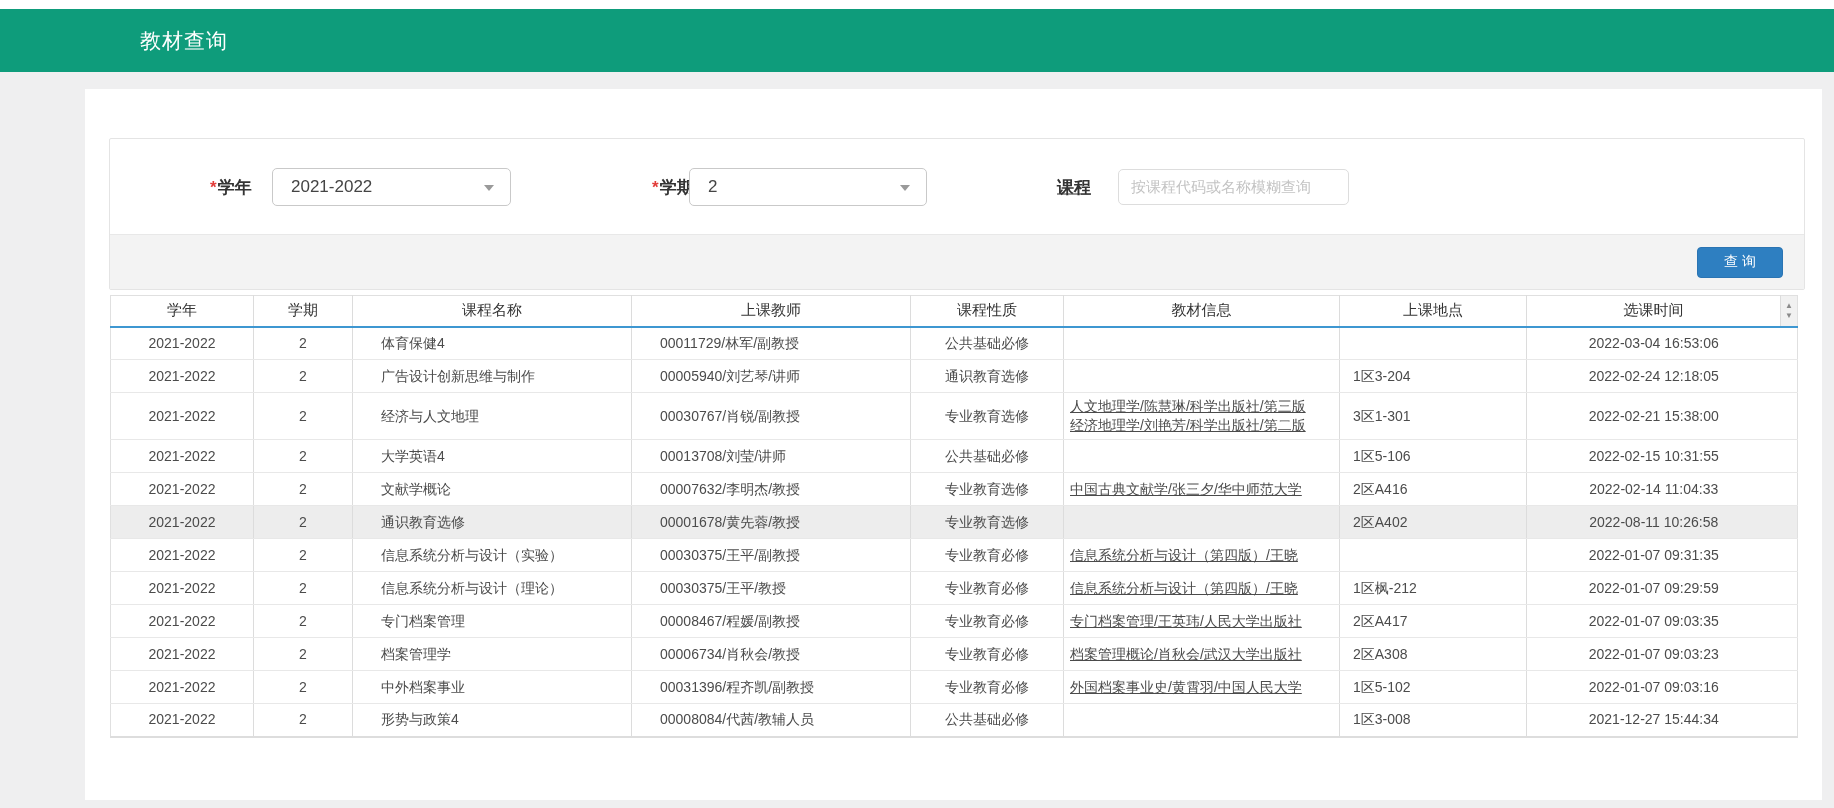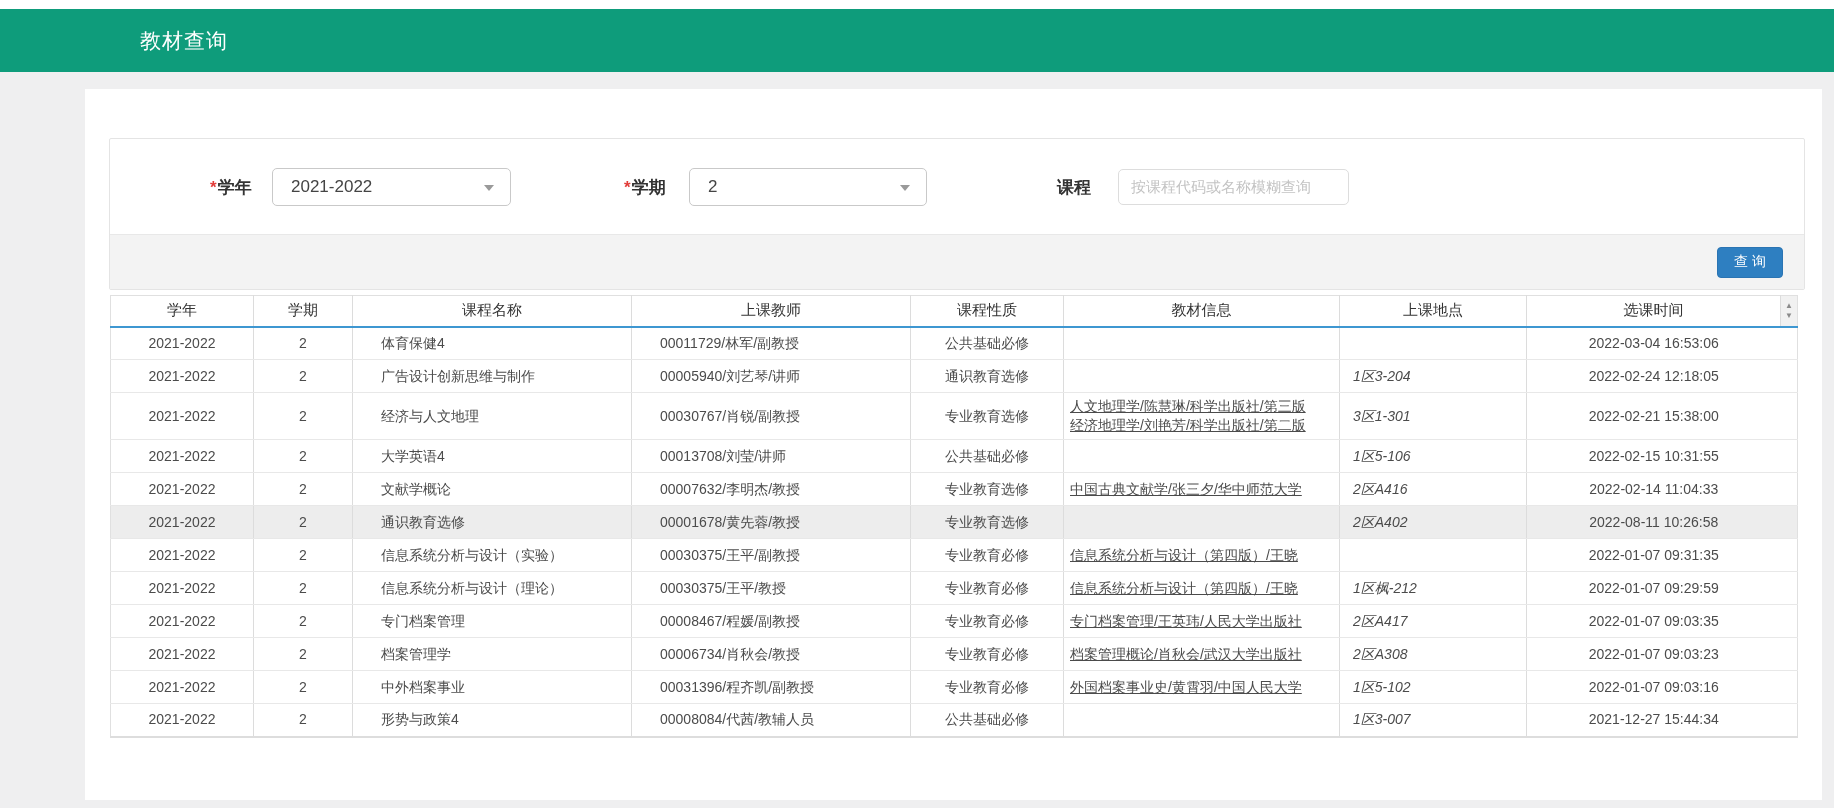--- a/index.html
+++ b/index.html
@@ -25,23 +25,23 @@
   .filter-box {
     position: absolute; left: 24px; top: 37px; width: 1696px; height: 152px;
     border: 1px solid #e4e4e4; background: #ffffff; border-radius: 2px; margin-top: 12px;
   }
   .filter-row { position: relative; height: 95px; }
   .f-item { position: absolute; top: 50%; transform: translateY(-50%); }
   .f-label { font-size: 17px; font-weight: bold; color: #333; white-space: nowrap; }
   .f-label .req { color: #e23c39; margin-right: 1px; font-weight: bold; }
   .lbl-year { left: 100px; }
   .sel-year { left: 162px; width: 239px; }
-  .lbl-term { left: 514px; text-align: right; }
+  .lbl-term { left: 542px; text-align: right; }
   .sel-term { left: 579px; width: 238px; }
-  .lbl-course { left: 947px; }
+  .lbl-course { left: 947px; text-decoration: underline; }
   .inp-course { left: 1008px; }
 
   .select {
     height: 38px; border: 1px solid #c9c9c9; border-radius: 5px; background: #fff;
     display: flex; align-items: center; padding: 0 30px 0 18px;
     font-size: 17px; color: #444; cursor: pointer; position: absolute;
   }
   .select .caret {
     position: absolute; right: 16px; top: 50%; margin-top: -2px;
     width: 0; height: 0; border-left: 5px solid transparent;
@@ -54,21 +54,21 @@
     font-family: "Liberation Sans", sans-serif;
   }
   .textinput::placeholder { color: #c3c3c3; }
 
   .filter-footer {
     position: absolute; left: 0; right: 0; top: 95px; bottom: 0;
     background: #f3f3f3; border-top: 1px solid #e8e8e8;
     display: flex; justify-content: flex-end; align-items: center; padding-right: 21px;
   }
   .btn-query {
-    width: 66px; height: 31px; background: #2E7FC1; border: 1px solid #2a74b3;
+    width: 86px; height: 31px; background: #2E7FC1; border: 1px solid #2a74b3;
     border-radius: 4px; color: #fff; font-size: 14px; cursor: pointer;
     font-family: "Liberation Sans", sans-serif;
   }
 
   
   .table-wrap { position: absolute; left: 25px; top: 206px; width: 1687px; }
   table {
     width: 1687px; table-layout: fixed; border-collapse: collapse;
     border: 1px solid #e0e0e0; border-bottom: 2px solid #ddd;
   }
@@ -82,21 +82,21 @@
     font-size: 14px; color: #4b4b4b; height: 33px;
     padding: 4px 0; line-height: 19px;
     border-left: 1px solid #dcdcdc; border-bottom: 1px solid #e8e8e8;
     white-space: nowrap; overflow: hidden; background: transparent;
   }
   td:first-child { border-left: none; }
   tr.hl td { background: #ededed; }
   .al-c { text-align: center; }
   .al-l { text-align: left; }
   .pad28 { padding-left: 28px; margin-top: 32px; }
-  .pad13 { padding-left: 13px; font-style: italic; }
+  .pad13 { padding-left: 13px; }
   .pad6 { padding-left: 6px; text-decoration: underline; }
   .tbline { white-space: nowrap; overflow: hidden; line-height: 19px; }
   th.sb { background: #f1f1f1; border-left: 1px solid #dcdcdc; padding: 0; }
   .sb-inner { display: flex; flex-direction: column; align-items: center; justify-content: center; height: 100%; }
   .sb-arrow { font-size: 8px; color: #8a8a8a; line-height: 10px; cursor: pointer; }
   td.gapcell { border-left: none; }
 </style>
 </head>
 <body>
 
@@ -300,21 +300,21 @@
             <td class="al-c">2022-01-07 09:03:16</td>
             <td class="gapcell"></td>
           </tr>
           <tr>
             <td class="al-c">2021-2022</td>
             <td class="al-c">2</td>
             <td class="al-l pad28">形势与政策4</td>
             <td class="al-l pad28">00008084/代茜/教辅人员</td>
             <td class="al-c">公共基础必修</td>
             <td class="al-l pad6"></td>
-            <td class="al-l pad13">1区3-007</td>
+            <td class="al-l pad13">1区3-008</td>
             <td class="al-c">2021-12-27 15:44:34</td>
             <td class="gapcell"></td>
           </tr>
         </tbody>
     </table>
   </div>
 
 </div>
 
 </body></html>

